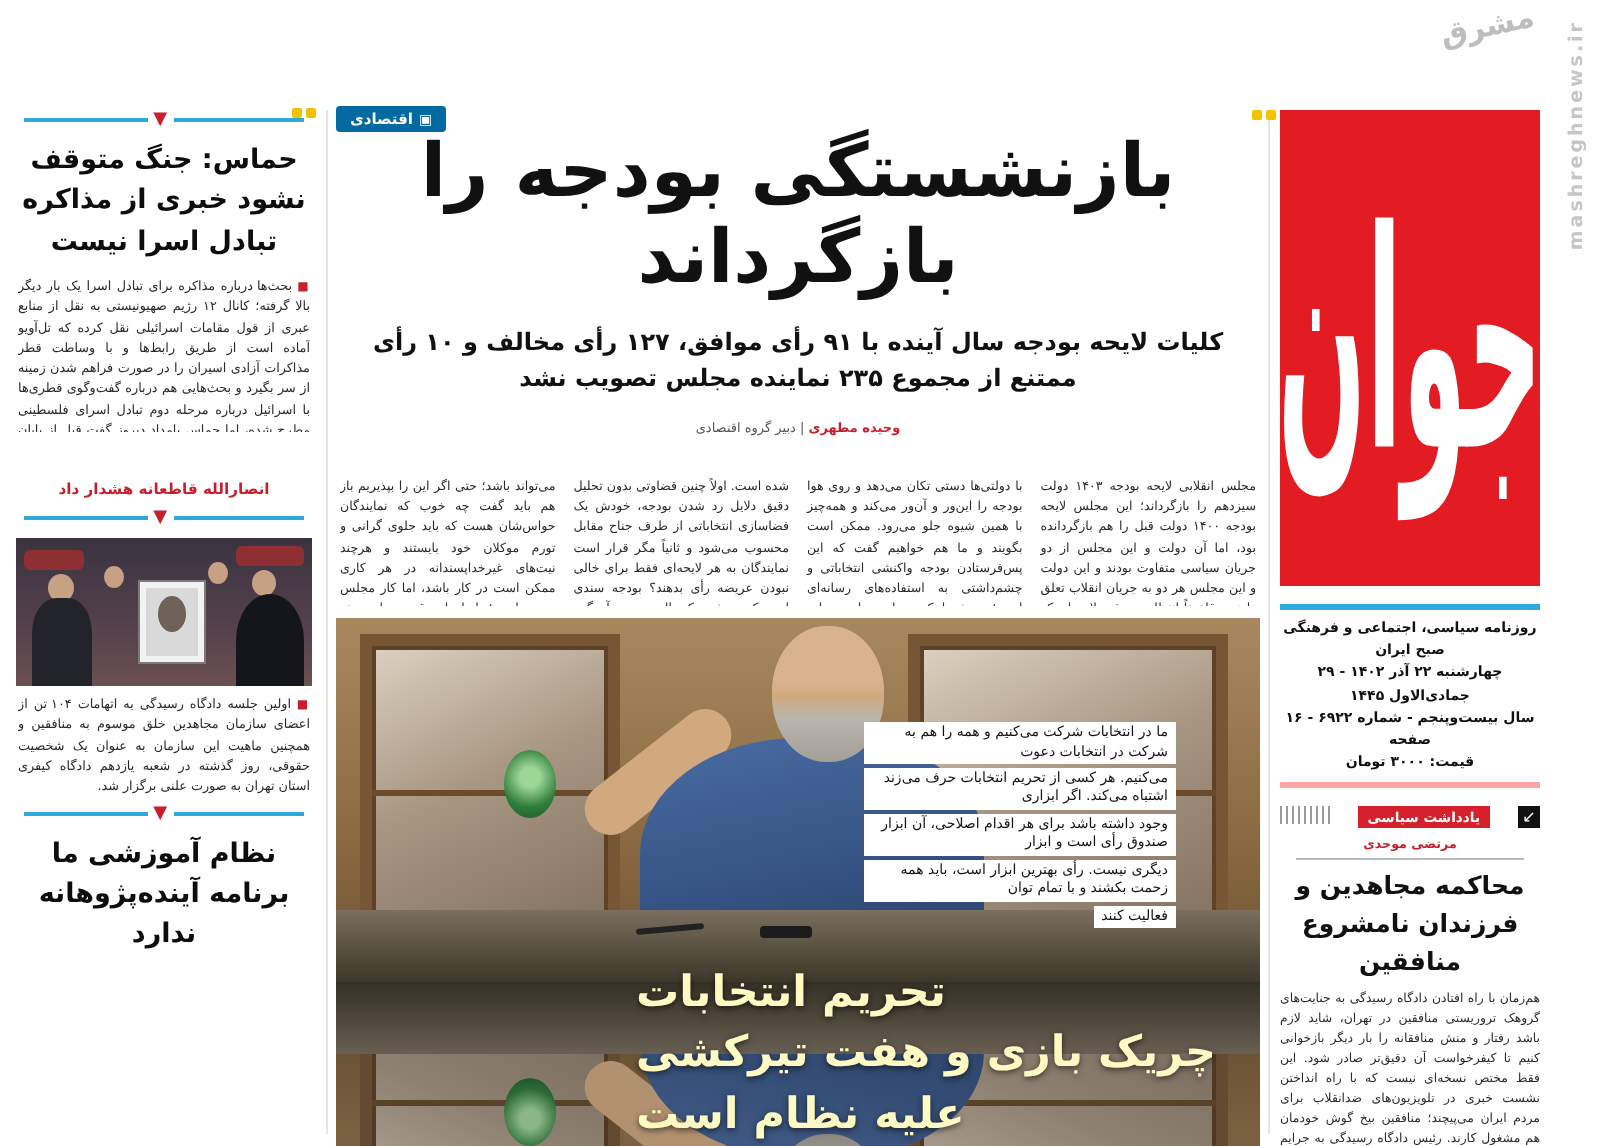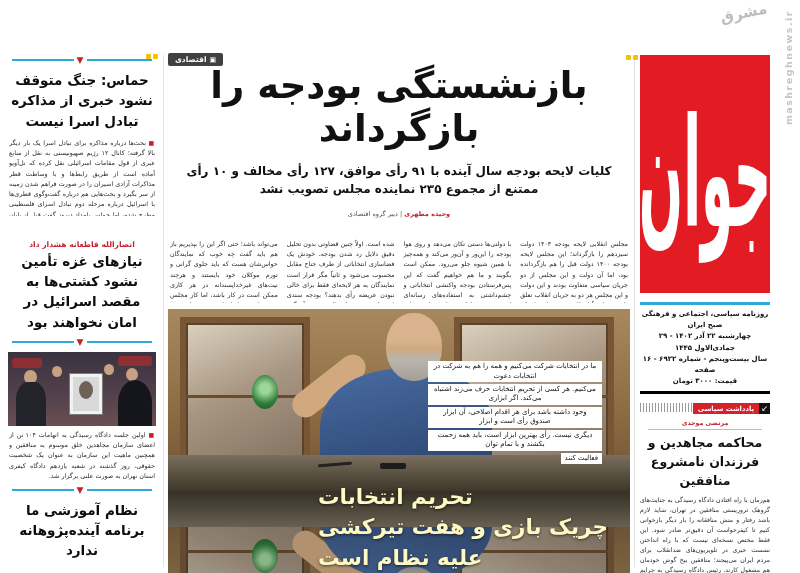--- a/index.html
+++ b/index.html
@@ -26,21 +26,21 @@
   .crowd .head{position:absolute;border-radius:50%;background:#c7a184;}
   .crowd .suit{position:absolute;background:#23242b;border-radius:40% 40% 0 0;}
   .crowd .scarf{position:absolute;background:#15161c;border-radius:50% 50% 0 0;}
   .crowd .frame{position:absolute;left:62px;top:22px;width:26px;height:34px;background:#d9d9d9;
                 border:3px solid #f2f2f2;box-shadow:0 0 0 1px #7a7a7a;}
   .crowd .portrait{position:absolute;left:6px;top:4px;width:14px;height:18px;border-radius:50%;background:#6e6257;}
   .crowd .seat{position:absolute;background:#8d2f33;border-radius:3px;}
 
   
   .center-col{position:absolute;left:168px;top:55px;width:462px;}
-  .badge{position:absolute;left:0;top:-2px;background:#404040;color:#fff;font-size:7.5px;
+  .badge{position:absolute;left:0;top:-2px;background:#0369a1;color:#fff;font-size:7.5px;
          font-weight:bold;padding:2px 7px;border-radius:2px;display:flex;gap:3px;align-items:center;}
   .badge-glyph::before{content:"▣";font-size:7px;}
   .lead-h1{font-size:37px;font-weight:bold;text-align:center;margin:10px 0 6px;line-height:1.15;}
   .lead-sub{font-size:12px;font-weight:bold;text-align:center;margin:12px 10px;line-height:1.5;}
   .lead-byline{text-align:center;font-size:6.5px;margin:4px 0 21px;}
   .lead-cols{display:flex;gap:9px;height:64px;overflow:hidden;margin:2px 2px 0;}
   .lead-col{flex:1;font-size:6.3px;line-height:1.62;text-align:justify;color:#2a2a2a;}
 
   
   .photo{position:relative;width:462px;height:330px;margin-top:6px;overflow:hidden;background:#7c5a38;}
@@ -60,39 +60,39 @@
   .man-head{position:absolute;left:218px;top:4px;width:56px;height:68px;border-radius:48%;
             background:linear-gradient(180deg,#d9b38d 0 42%,#cfa87f 52%,#bab5ad 68%,#a39f96 100%);}
   .man-arm{position:absolute;left:118px;top:64px;width:86px;height:26px;background:#d2a87f;
            border-radius:14px;transform:rotate(-38deg);}
   .table-top{position:absolute;left:0;right:0;bottom:0;height:36px;
              background:linear-gradient(180deg,#7b6f60,#57503f 55%,#3e382c);}
   .item-phone{position:absolute;left:212px;bottom:22px;width:26px;height:6px;background:#1c1c1c;border-radius:2px;}
   .item-pen{position:absolute;left:150px;bottom:25px;width:34px;height:3px;background:#222;
             border-radius:2px;transform:rotate(-5deg);}
 
-  .quote{position:absolute;top:52px;right:28px;width:174px;text-align:center;}
+  .quote{position:absolute;top:52px;right:42px;width:156px;text-align:right;}
   .q-line{display:table;margin:0 0 2px auto;background:#fff;color:#111;
           padding:1px 4px;font-size:7px;line-height:1.35;}
   .photo-title{position:absolute;right:22px;bottom:66px;text-align:left;color:#fef9c3;}
   .t-line{display:block;font-size:21.5px;font-weight:bold;line-height:1.42;
           text-shadow:0 1px 3px rgba(0,0,0,.6);}
   .photo-sub{position:absolute;right:22px;bottom:30px;text-align:right;color:#fff;}
   .s-line{display:block;font-size:9.5px;font-weight:bold;line-height:1.55;
           text-shadow:0 1px 2px rgba(0,0,0,.65);}
 
   
   .right-rail{position:absolute;left:640px;top:55px;width:130px;}
   .logo-box{width:130px;height:238px;background:#e31b23;display:flex;align-items:center;justify-content:center;overflow:hidden;}
   .logo-word{color:#fff;font-size:52px;font-weight:bold;line-height:1;transform:scaleY(2.9);}
-  .masthead{border-top:3px solid #2fa9dc;border-bottom:3px solid #000000;margin-top:9px;
+  .masthead{border-top:3px solid #2fa9dc;border-bottom:3px solid #fca5a5;margin-top:9px;
             padding:4px 1px;text-align:center;}
   .m-line{display:block;font-size:7px;font-weight:bold;line-height:1.6;color:#101010;}
   .note{margin-top:9px;}
-  .note-head{display:flex;align-items:flex-start;gap:0;}
+  .note-head{display:flex;align-items:flex-start;gap:14px;}
   .note-icon{width:11px;height:11px;background:#111;color:#fff;font-size:8px;line-height:11px;
              text-align:center;flex:none;}
   .note-icon::before{content:"↙";}
   .note-badge{background:#d6202b;color:#fff;font-size:6.8px;font-weight:bold;padding:1.5px 5px;flex:none;}
   .note-barcode{flex:1;height:9px;background:repeating-linear-gradient(90deg,#9a9a9a 0 1px,#fff 1px 3px);}
   .note-author{text-align:center;font-size:6.3px;margin:5px 8px 3px;padding-bottom:3px;border-bottom:1px solid #bbb;}
   .note-h{font-size:12.5px;font-weight:bold;text-align:center;line-height:1.5;margin:4px 0;}
   .note-body{font-size:6.2px;line-height:1.62;text-align:justify;color:#2a2a2a;overflow:hidden;}
 
   
@@ -125,21 +125,20 @@
 
   <div class="left-rail">
     <div class="divider">
         <span class="orn">▼</span>
       </div>
 
     <div class="h-sm">حماس: جنگ متوقف نشود خبری از مذاکره تبادل اسرا نیست</div>
     <div class="tiny bullet" style="max-height:78px">بحث‌ها درباره مذاکره برای تبادل اسرا یک بار دیگر بالا گرفته؛ کانال ۱۲ رژیم صهیونیستی به نقل از منابع عبری از قول مقامات اسرائیلی نقل کرده که تل‌آویو آماده است از طریق رابط‌ها و با وساطت قطر مذاکرات آزادی اسیران را در صورت فراهم شدن زمینه از سر بگیرد و بحث‌هایی هم درباره گفت‌وگوی قطری‌ها با اسرائیل درباره مرحله دوم تبادل اسرای فلسطینی مطرح شده، اما حماس بامداد دیروز گفت قبل از پایان تجاوز به غزه هیچ صحبتی در مورد تبادل اسرا وجود نخواهد داشت.</div>
 
     <div class="kicker">انصارالله قاطعانه هشدار داد</div>
-    <div class="h-sm" style="margin-top:2px">نیازهای غزه تأمین نشود کشتی‌ها به مقصد اسرائیل در امان نخواهند بود</div>
 
     <div class="divider">
         <span class="orn">▼</span>
       </div>
 
     <div class="crowd">
       <div class="seat" style="left:4px;top:6px;width:30px;height:10px"></div>
       <div class="seat" style="left:110px;top:4px;width:34px;height:10px"></div>
       <div class="head" style="left:16px;top:18px;width:13px;height:14px"></div>
       <div class="suit" style="left:8px;top:30px;width:30px;height:44px"></div>

